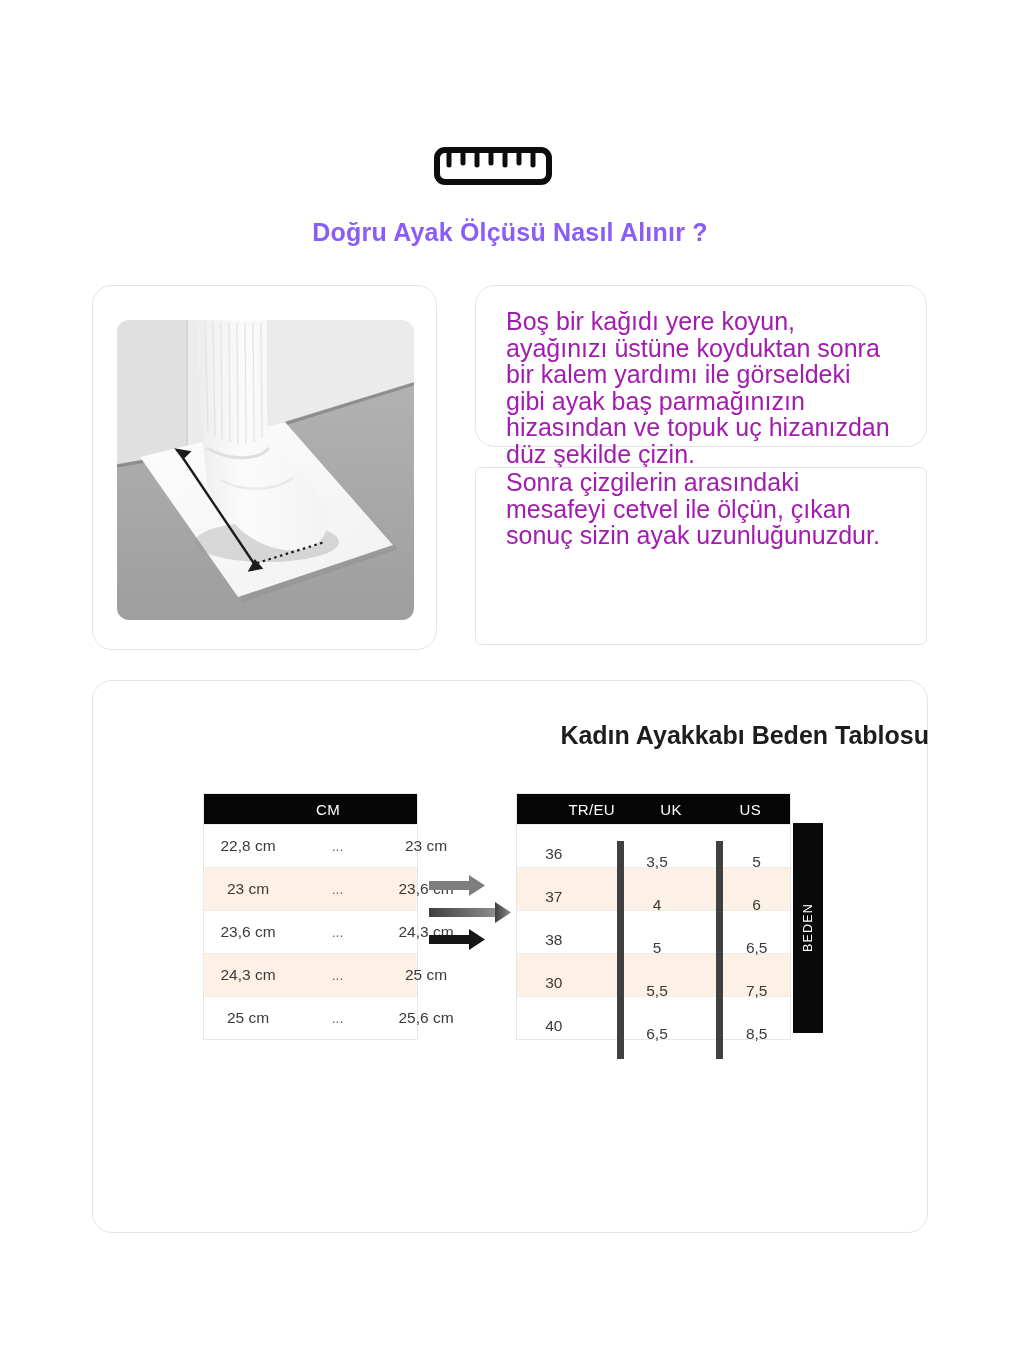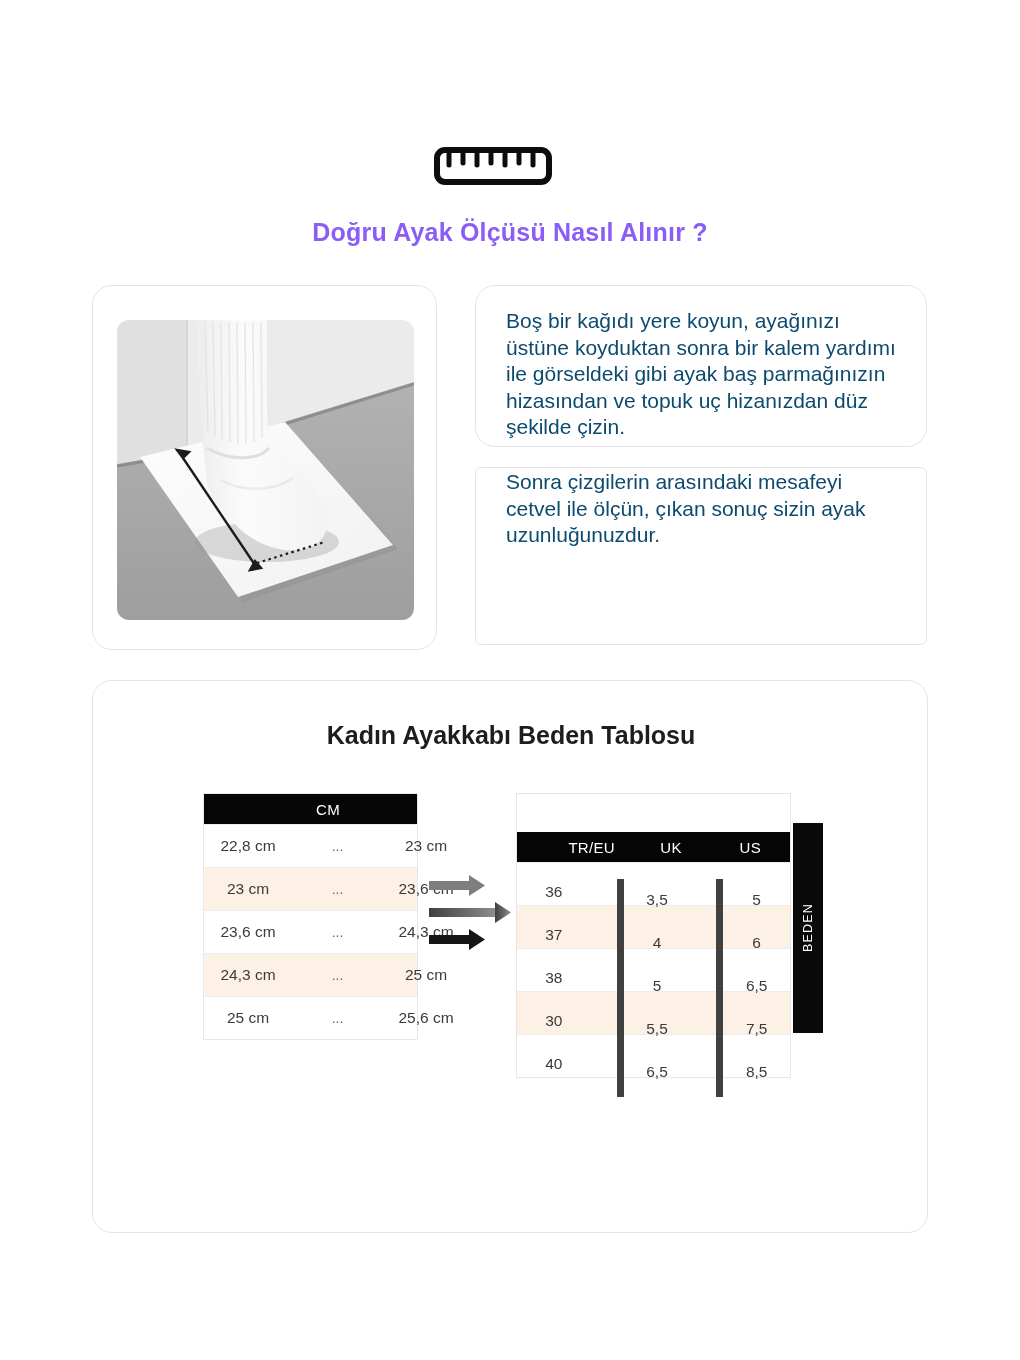--- a/index.html
+++ b/index.html
@@ -24,40 +24,40 @@
   }
   .photo-card { left:92px; top:285px; width:345px; height:365px; }
   .photo-frame {
     position:absolute; left:24px; top:34px; width:297px; height:300px;
     border-radius:12px; overflow:hidden;
   }
   .text-card-1 { left:475px; top:285px; width:452px; height:162px;
     padding:22px 30px; }
   .text-card-2 { left:475px; top:467px; width:452px; height:178px;
     padding:1px 30px; display:flex; align-items:flex-start;border-radius:6px; }
-  .step-text { font-size:21px; line-height:26.5px; color:#0c4a6e; }
+  .step-text { font-size:25px; line-height:26.5px; color:#a21caf; }
 
   
   .chart-card { left:92px; top:680px; width:836px; height:553px; }
   .chart-title {
-    left:0; top:40px; width:836px; text-align:center;
+    left:0; top:40px; width:836px; text-align:right;
     font-size:25px; font-weight:700; color:#1d1d1d;
   }
 
   .tbl { border:1px solid #e7e7e7; background:#fff; }
   .cm-table { left:110px; top:112px; width:215px; }
   .eu-table { left:423px; top:112px; width:275px; }
 
   .tbl-header {
     height:30px; background:#050505; color:#ffffff;
     display:grid; align-items:center; text-align:center;
     font-size:15px; letter-spacing:0.3px;padding-left:35px;
   }
   .cm-header-grid { grid-template-columns:1fr; }
-  .eu-header-grid { grid-template-columns:1fr 1fr 1fr;margin-top:38px; }
+  .eu-header-grid { grid-template-columns:1fr 1fr 1fr; }
 
   .tbl-row {
     height:42px; display:grid; align-items:center; text-align:center;
     font-size:15.5px; color:#3b3b3b; border-top:1px solid #ececec;
     background:#ffffff;
     gap:26px;
   }
   .tbl-row.alt { background:#fdf0e4; }
   .cm-row-grid { grid-template-columns:88px 39px 86px; }
   .eu-row-grid { grid-template-columns:1fr 1fr 1fr; }

